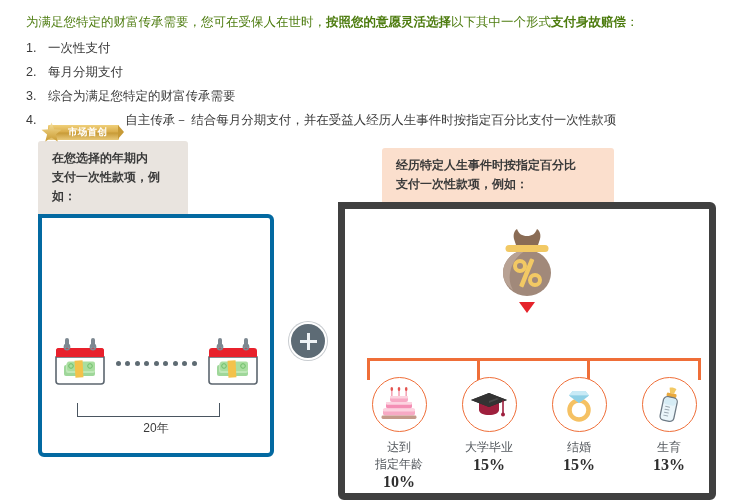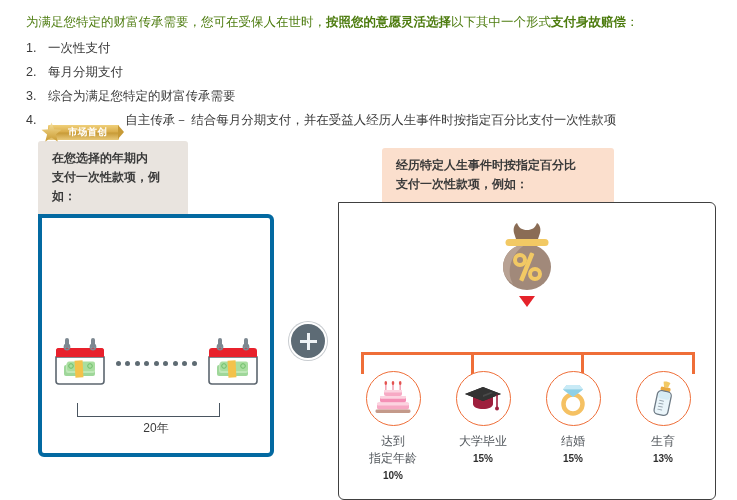--- a/index.html
+++ b/index.html
@@ -128,21 +128,21 @@
     box-sizing: border-box;
     position: relative;
   }
   .panel-body.left {
     border: 4px solid #0369a1;
     background: #ffffff;
     height: 243px;
     width: 236px;
   }
   .panel-body.right {
-    border: 1px solid #404040;
+    border: 7px solid #404040;
     background: #ffffff;
     height: 298px;
     width: 378px;
   }
 
   
   .cal-row {
     position: absolute;
     left: 0;
     top: 118px;
@@ -273,25 +273,26 @@
     box-sizing: border-box;
   }
   .event-label {
     margin-top: 7px;
     font-size: 12px;
     line-height: 17px;
     color: #54595e;
     text-align: center;
   }
   .event-pct {
-    font-size: 10px;
+    font-size: 16px;
     font-weight: bold;
     color: #2f2f2f;
     text-align: left;
     line-height: 17px;
+    font-family: Liberation Serif, serif;
   }
 </style>
 </head>
 <body>
 
 <div class="intro">
   <div class="intro-line"><span>为满足您特定的财富传承需要，您可在受保人在世时，</span><span class="b">按照您的意愿灵活选择</span><span>以下其中一个形式</span><span class="b">支付身故赔偿</span><span>：</span></div>
 </div>
 
 <div class="list">

